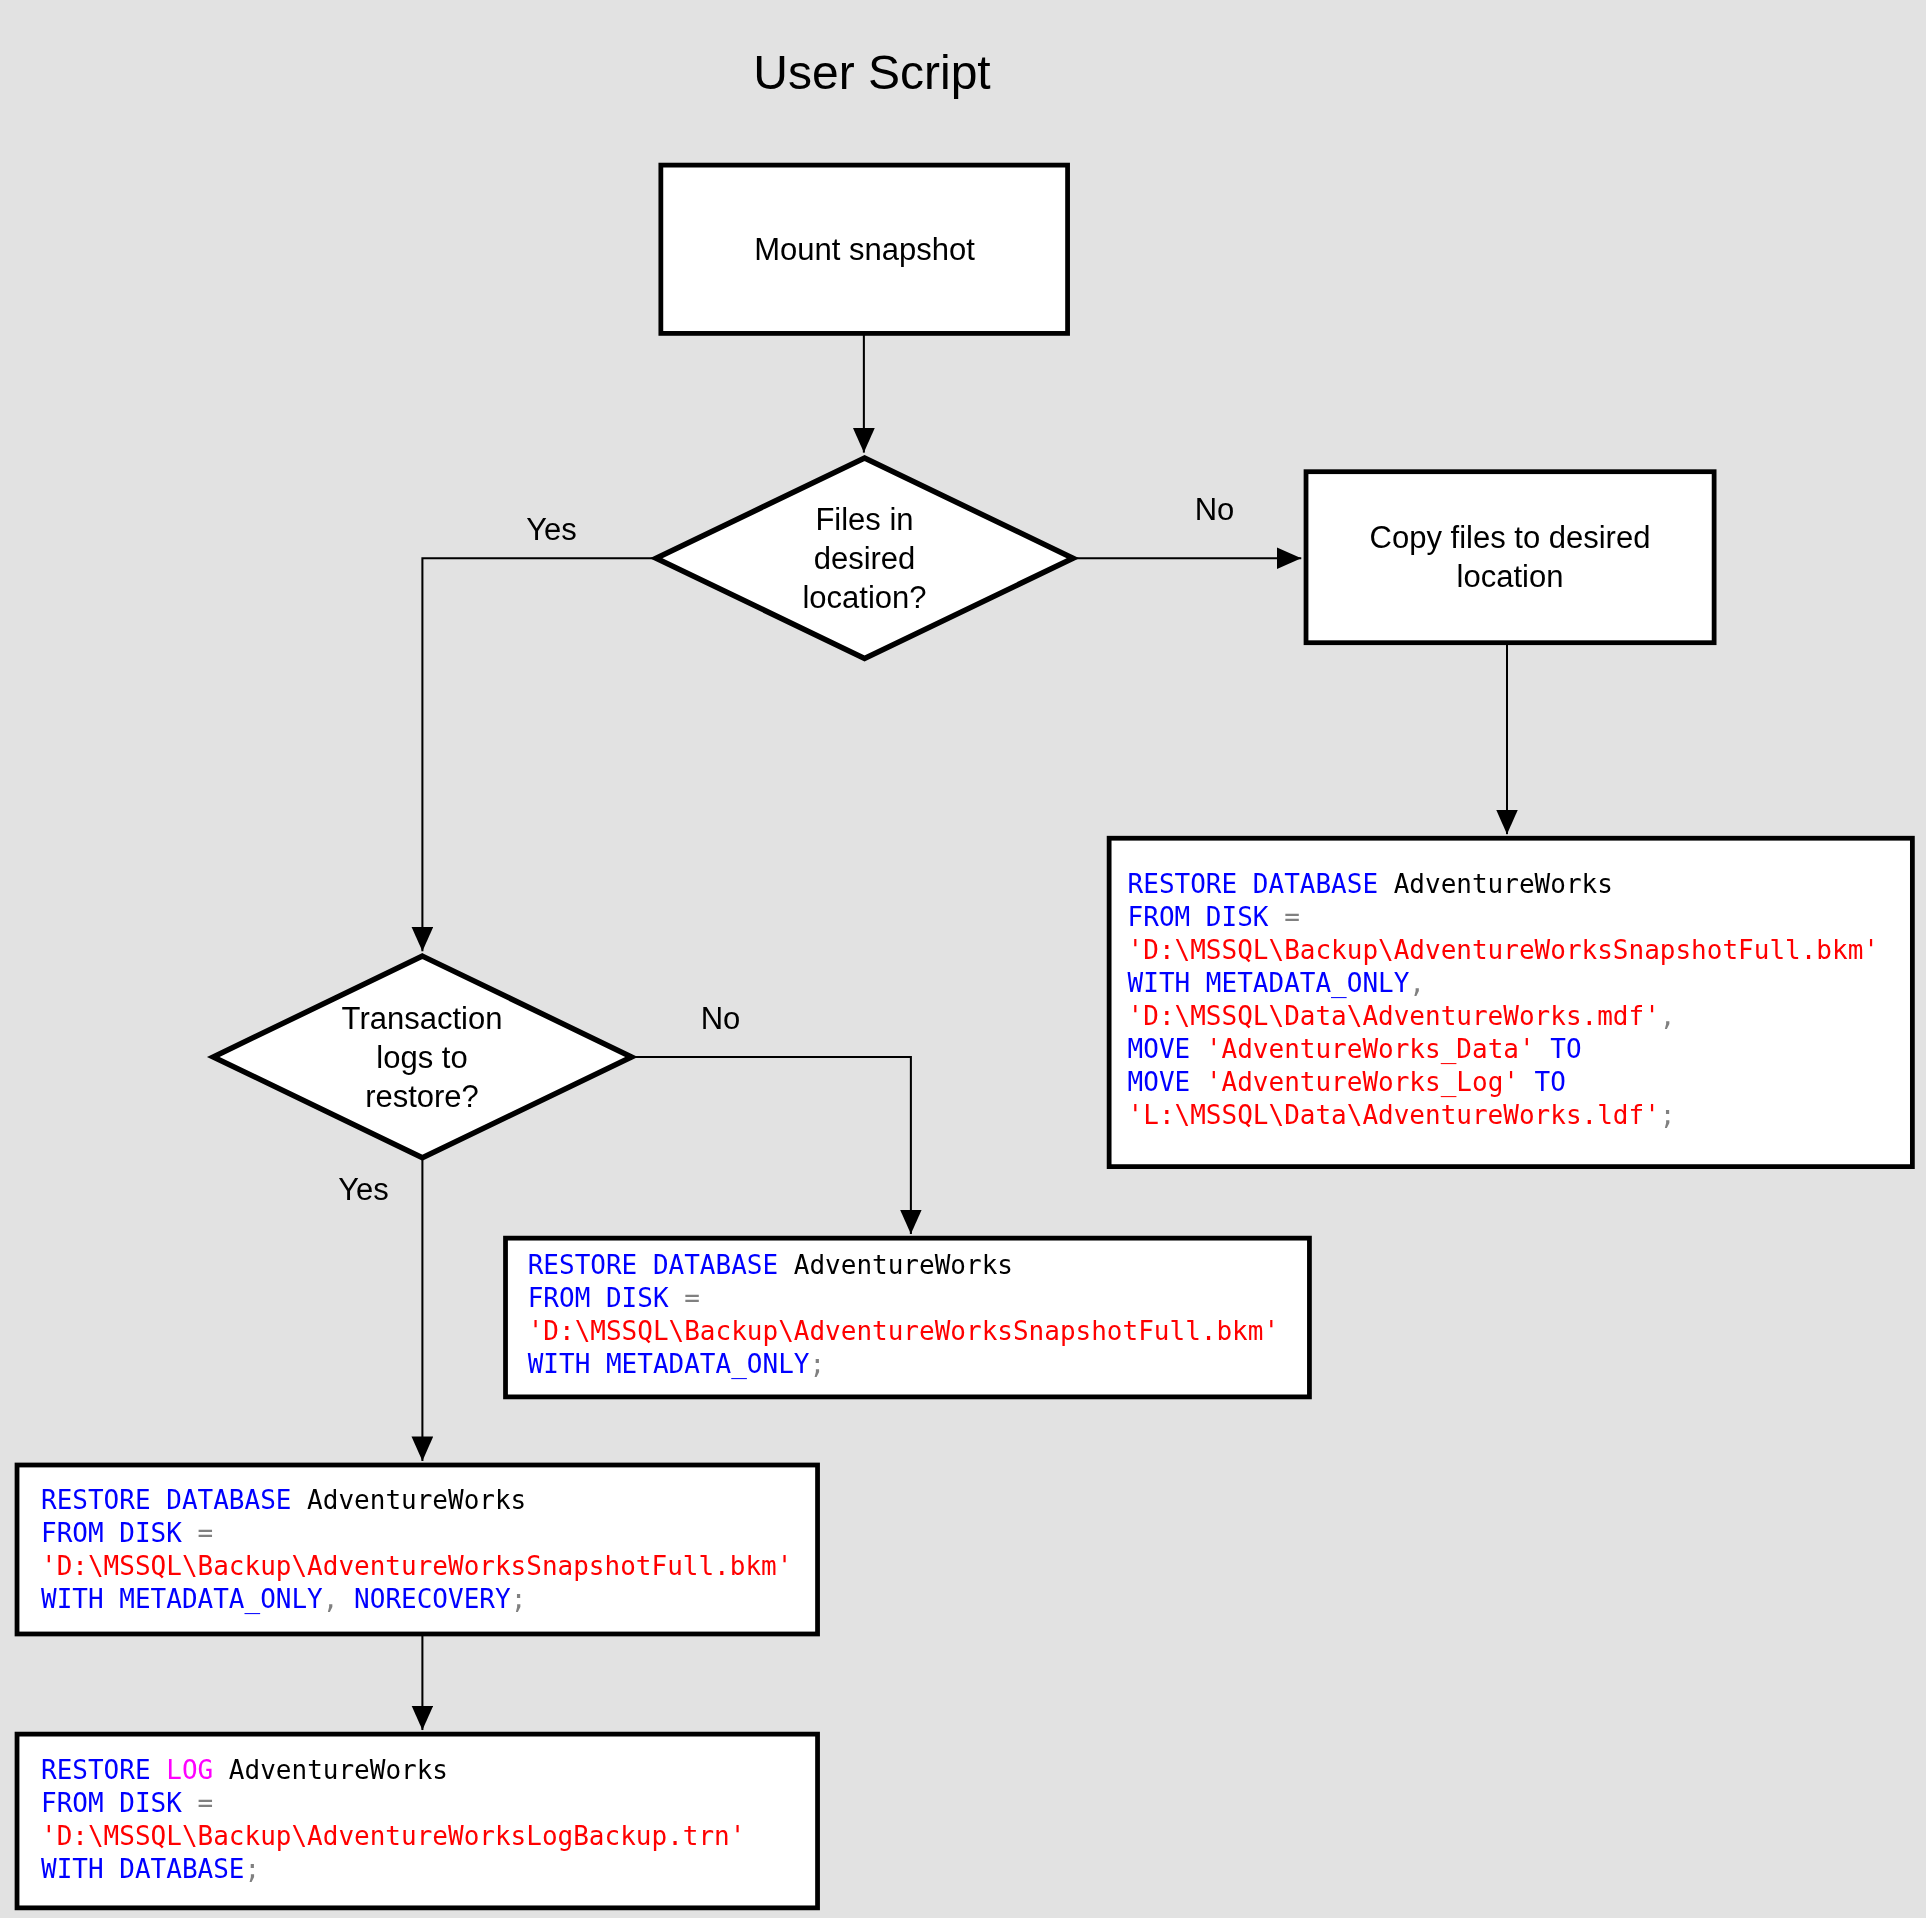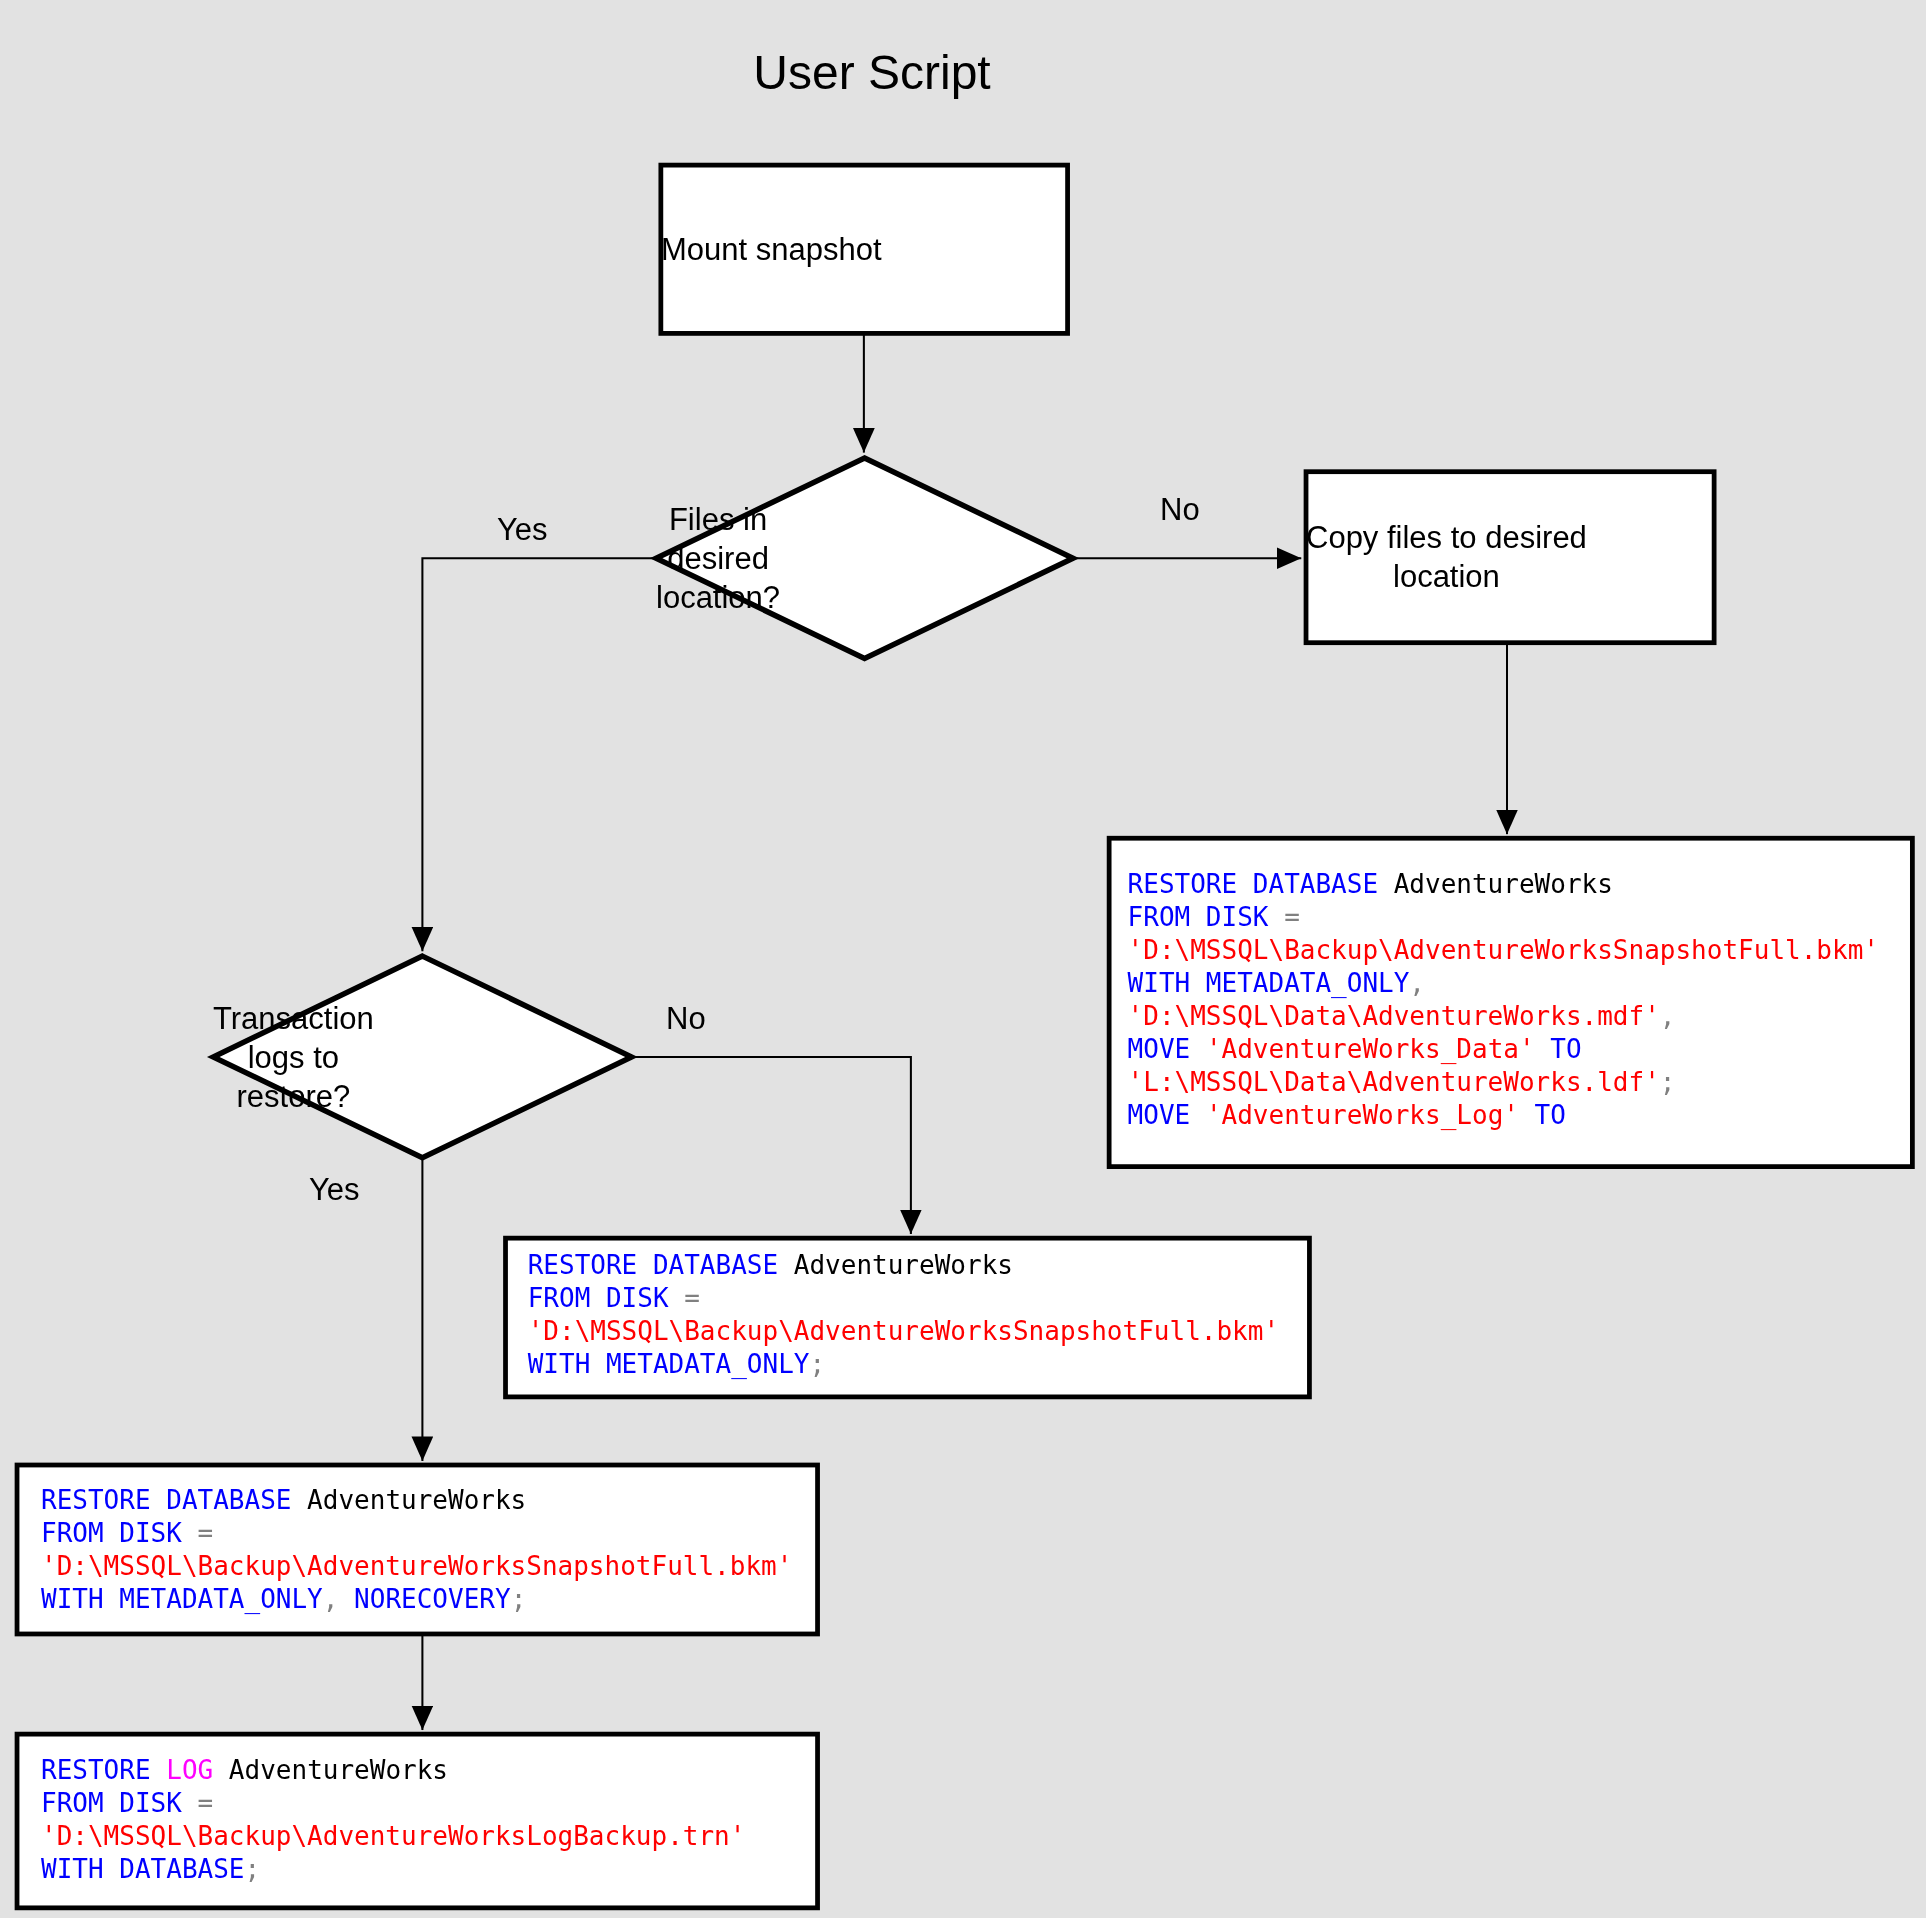--- a/index.html
+++ b/index.html
@@ -5,21 +5,21 @@
   html,body{margin:0;padding:0;background:#e2e2e2;}
   #canvas{
     position:relative;
     width:1926px;height:1919px;
     background:#e2e2e2;
     font-family:"Liberation Sans", sans-serif;
     color:#000;
     overflow:hidden;
   }
   #shapes{position:absolute;left:0;top:0;}
-  .overlay{position:absolute;display:flex;align-items:center;justify-content:flex-start;text-align:center;}
+  .overlay{position:absolute;display:flex;align-items:center;justify-content:center;text-align:center;}
   .node-label{font-size:31px;line-height:39px;white-space:pre-line;color:#000;}
   .edge-label{font-size:31px;color:#000;}
   .page-title{position:absolute;left:0;top:20.4px;width:1744px;text-align:center;font-size:48px;color:#000;margin-top:25px;}
   .code-box{position:absolute;box-sizing:border-box;font-family:"DejaVu Sans Mono","Liberation Mono",monospace;font-size:26px;}
   .code-line{height:33px;line-height:33px;white-space:pre;}
 </style>
 </head>
 <body>
 
 <div id="canvas">
@@ -85,22 +85,22 @@
     <span class="edge-label">Yes</span>
   </div>
 
   <div class="code-box" style="left:1114px;top:838px;width:794px;height:328px;padding:30px 5.5px 0 13.6px;">
       <div class="code-line"><span style="color: rgb(0, 0, 255);">RESTORE DATABASE </span><span style="color: rgb(0, 0, 0);">AdventureWorks</span></div>
       <div class="code-line"><span style="color: rgb(0, 0, 255);">FROM DISK </span><span style="color: rgb(128, 128, 128);">=</span></div>
       <div class="code-line"><span style="color: rgb(255, 0, 0);">'D:\MSSQL\Backup\AdventureWorksSnapshotFull.bkm'</span></div>
       <div class="code-line"><span style="color: rgb(0, 0, 255);">WITH METADATA_ONLY</span><span style="color: rgb(128, 128, 128);">,</span></div>
       <div class="code-line"><span style="color: rgb(255, 0, 0);">'D:\MSSQL\Data\AdventureWorks.mdf'</span><span style="color: rgb(128, 128, 128);">,</span></div>
       <div class="code-line"><span style="color: rgb(0, 0, 255);">MOVE </span><span style="color: rgb(255, 0, 0);">'AdventureWorks_Data'</span><span style="color: rgb(0, 0, 255);"> TO</span></div>
+      <div class="code-line"><span style="color: rgb(0, 0, 255);">MOVE </span><span style="color: rgb(255, 0, 0);">'AdventureWorks_Log'</span><span style="color: rgb(0, 0, 255);"> TO</span></div>
       <div class="code-line"><span style="color: rgb(255, 0, 0);">'L:\MSSQL\Data\AdventureWorks.ldf'</span><span style="color: rgb(128, 128, 128);">;</span></div>
-      <div class="code-line"><span style="color: rgb(0, 0, 255);">MOVE </span><span style="color: rgb(255, 0, 0);">'AdventureWorks_Log'</span><span style="color: rgb(0, 0, 255);"> TO</span></div>
     </div>
 
   <div class="code-box" style="left:510px;top:1238px;width:794px;height:159px;padding:11px 5.5px 0 17.7px;">
       <div class="code-line"><span style="color: rgb(0, 0, 255);">RESTORE DATABASE </span><span style="color: rgb(0, 0, 0);">AdventureWorks</span></div>
       <div class="code-line"><span style="color: rgb(0, 0, 255);">FROM DISK </span><span style="color: rgb(128, 128, 128);">=</span></div>
       <div class="code-line"><span style="color: rgb(255, 0, 0);">'D:\MSSQL\Backup\AdventureWorksSnapshotFull.bkm'</span></div>
       <div class="code-line"><span style="color: rgb(0, 0, 255);">WITH METADATA_ONLY</span><span style="color: rgb(128, 128, 128);">;</span></div>
     </div>
 
   <div class="code-box" style="left:22px;top:1465px;width:791px;height:169px;padding:19px 5.5px 0 19px;">

